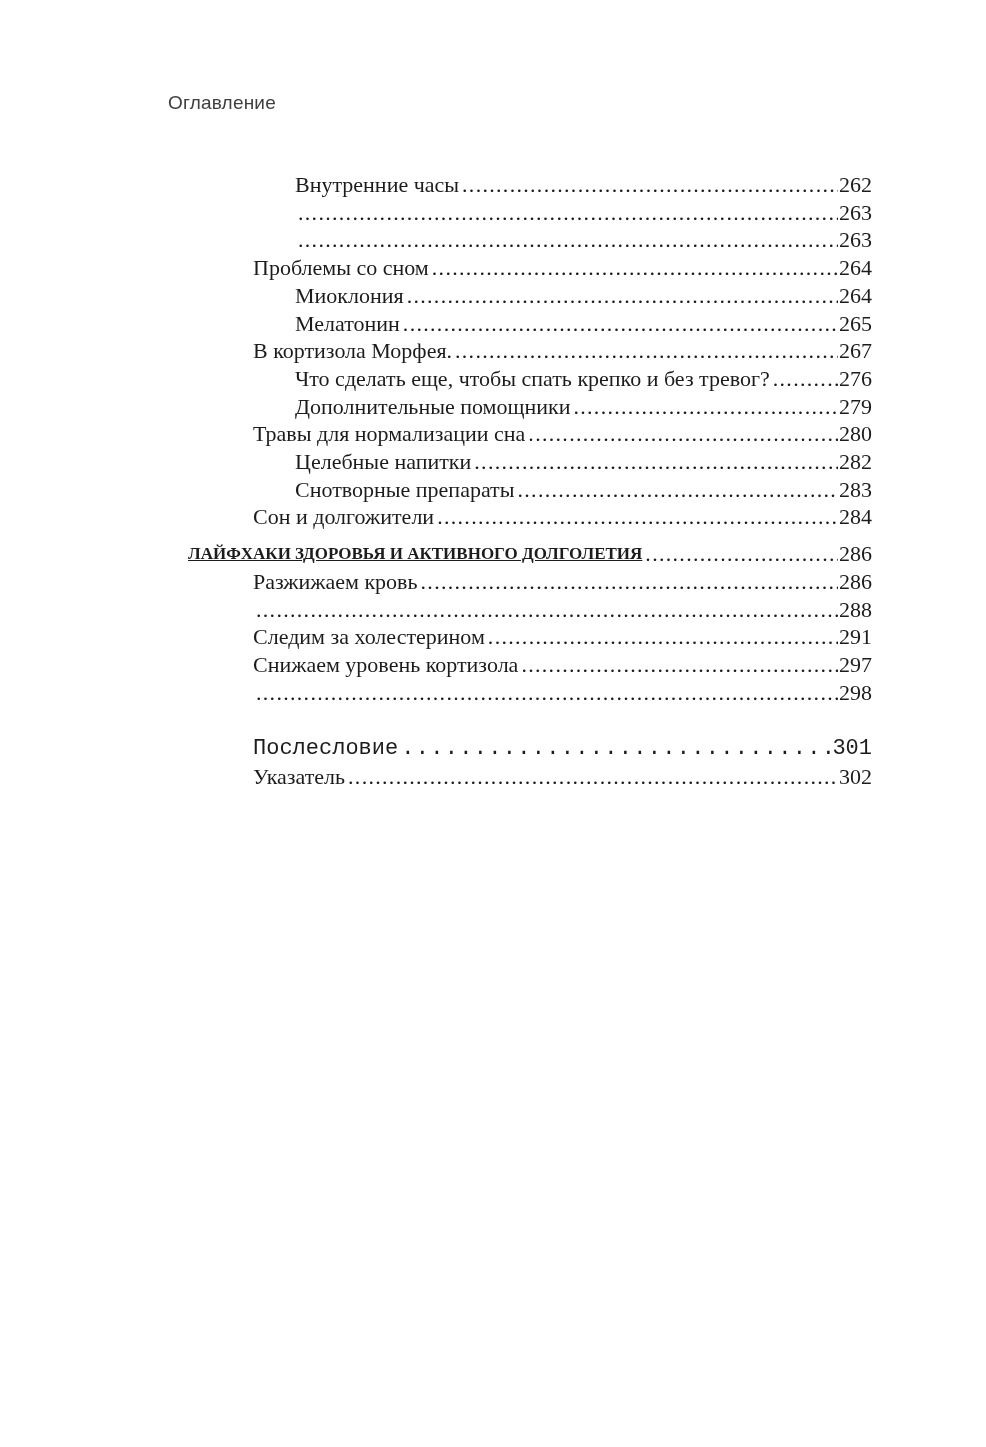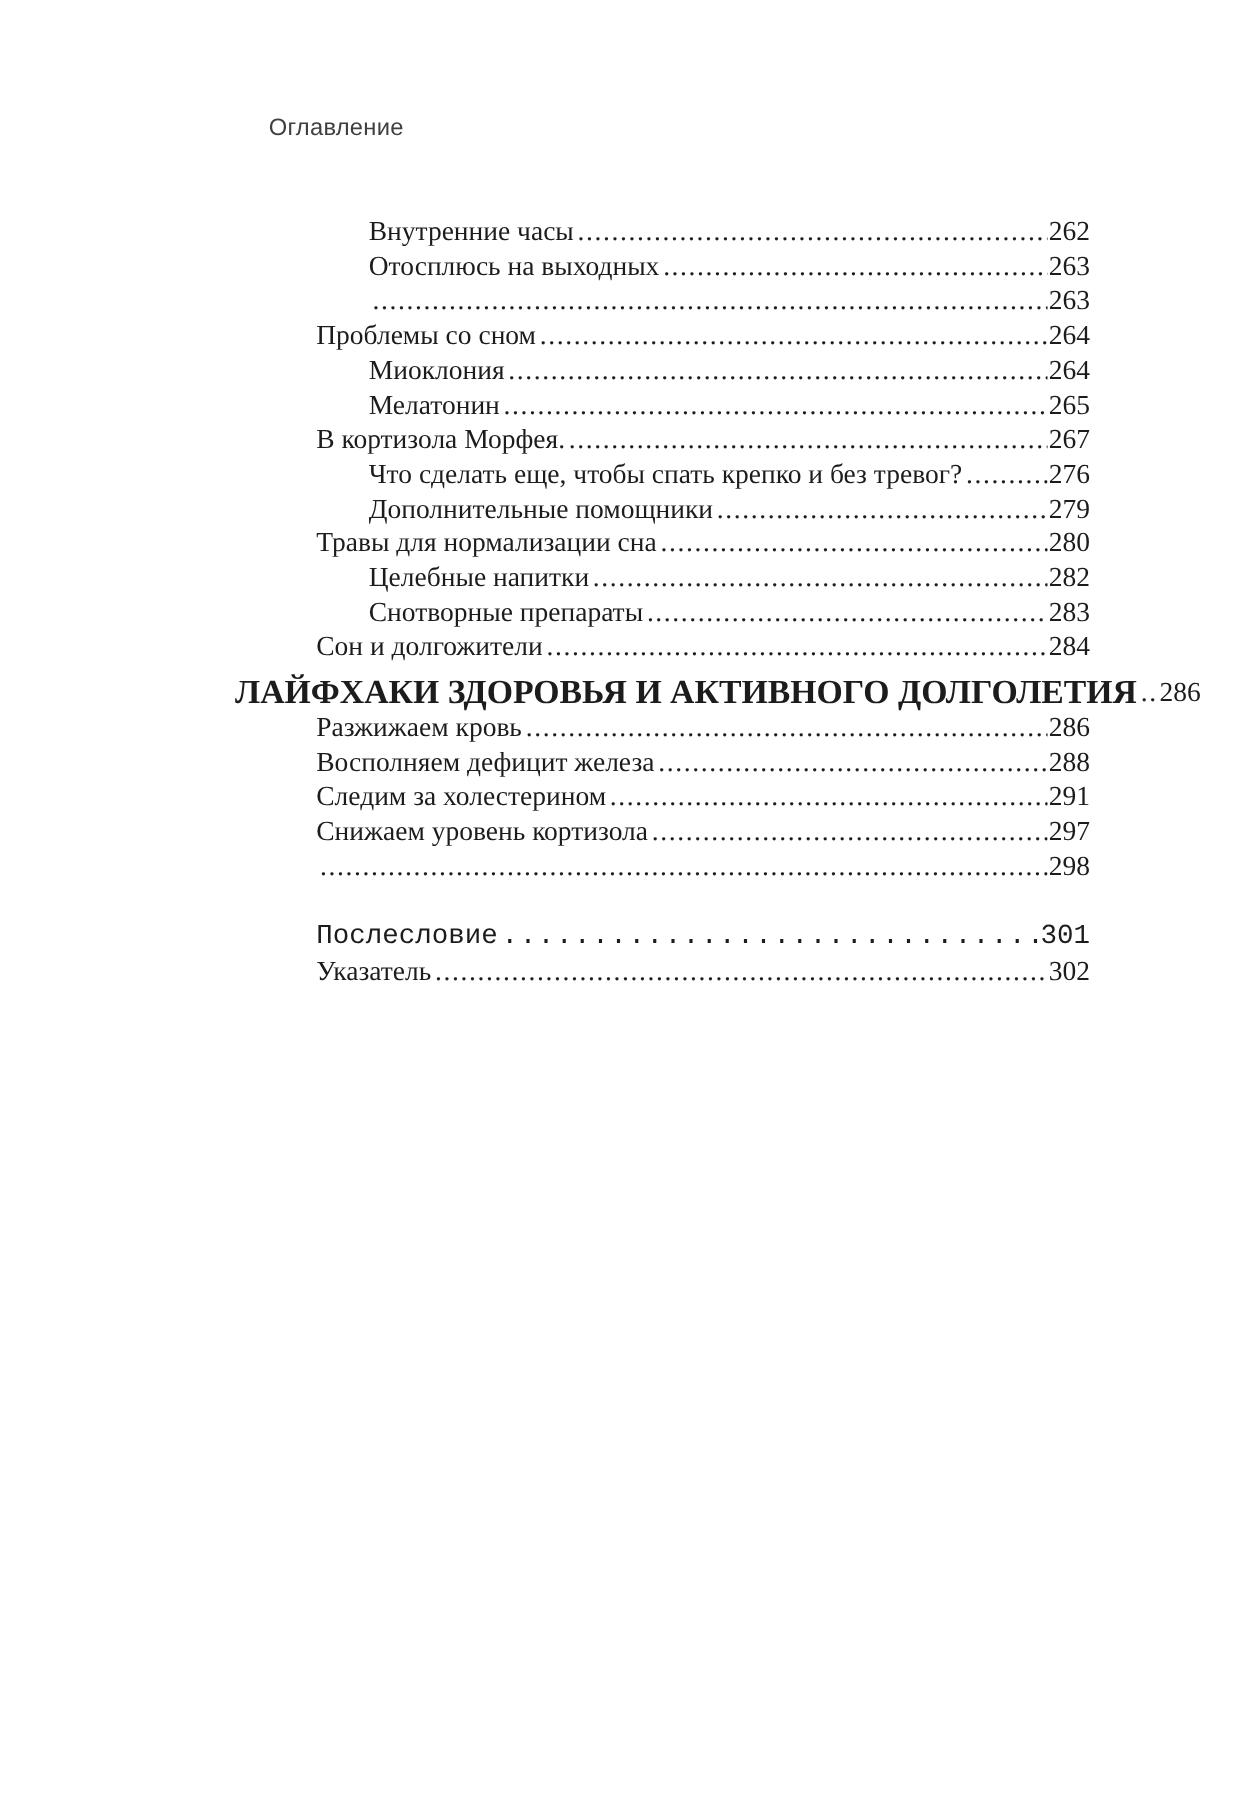--- a/index.html
+++ b/index.html
@@ -18,21 +18,20 @@
   }
   .running-header {
     position: absolute;
     left: 168px;
     top: 92px;
     font-family: "Liberation Sans", sans-serif;
     font-size: 19px;
     line-height: 22px;
     color: #3f3f3f;
     letter-spacing: 0.2px;
-    margin-left: 47px;
   }
   .toc {
     position: absolute;
     left: 188px;
     top: 171px;
     width: 684px;
   }
   .toc-row {
     display: flex;
     align-items: flex-end;
@@ -54,39 +53,39 @@
     min-width: 14px;
   }
   .toc-row .page-num {
     flex: 0 0 auto;
     white-space: nowrap;
   }
   .toc-row.level-1 { padding-left: 65px; }
   .toc-row.level-2 { padding-left: 107px; }
   .toc-row.bold .title {
     font-weight: bold;
-    font-size: 27px;
+    font-size: 17px;
+    text-decoration: underline;
   }
   .toc-row.gap-small { margin-top: 9px; }
   .toc-row.gap-large { margin-top: 29px; font-family: Liberation Mono, monospace; }
 </style>
 </head>
 <body>
 
 <div class="page">
   <div class="running-header">Оглавление</div>
 
   <div class="toc">
       <div class="toc-row level-2">
         <span class="title">Внутренние часы</span>
         <span class="dots">................................................................................................................................................................</span>
         <span class="page-num">262</span>
       </div>
       <div class="toc-row level-2">
-        <span class="title">Отосплюсь на выходных</span>
         <span class="dots">................................................................................................................................................................</span>
         <span class="page-num">263</span>
       </div>
       <div class="toc-row level-2">
         <span class="dots">................................................................................................................................................................</span>
         <span class="page-num">263</span>
       </div>
       <div class="toc-row level-1">
         <span class="title">Проблемы со сном</span>
         <span class="dots">................................................................................................................................................................</span>
@@ -141,21 +140,20 @@
         <span class="title">ЛАЙФХАКИ ЗДОРОВЬЯ И АКТИВНОГО ДОЛГОЛЕТИЯ</span>
         <span class="dots">................................................................................................................................................................</span>
         <span class="page-num">286</span>
       </div>
       <div class="toc-row level-1">
         <span class="title">Разжижаем кровь</span>
         <span class="dots">................................................................................................................................................................</span>
         <span class="page-num">286</span>
       </div>
       <div class="toc-row level-1">
-        <span class="title">Восполняем дефицит железа</span>
         <span class="dots">................................................................................................................................................................</span>
         <span class="page-num">288</span>
       </div>
       <div class="toc-row level-1">
         <span class="title">Следим за холестерином</span>
         <span class="dots">................................................................................................................................................................</span>
         <span class="page-num">291</span>
       </div>
       <div class="toc-row level-1">
         <span class="title">Снижаем уровень кортизола</span>

